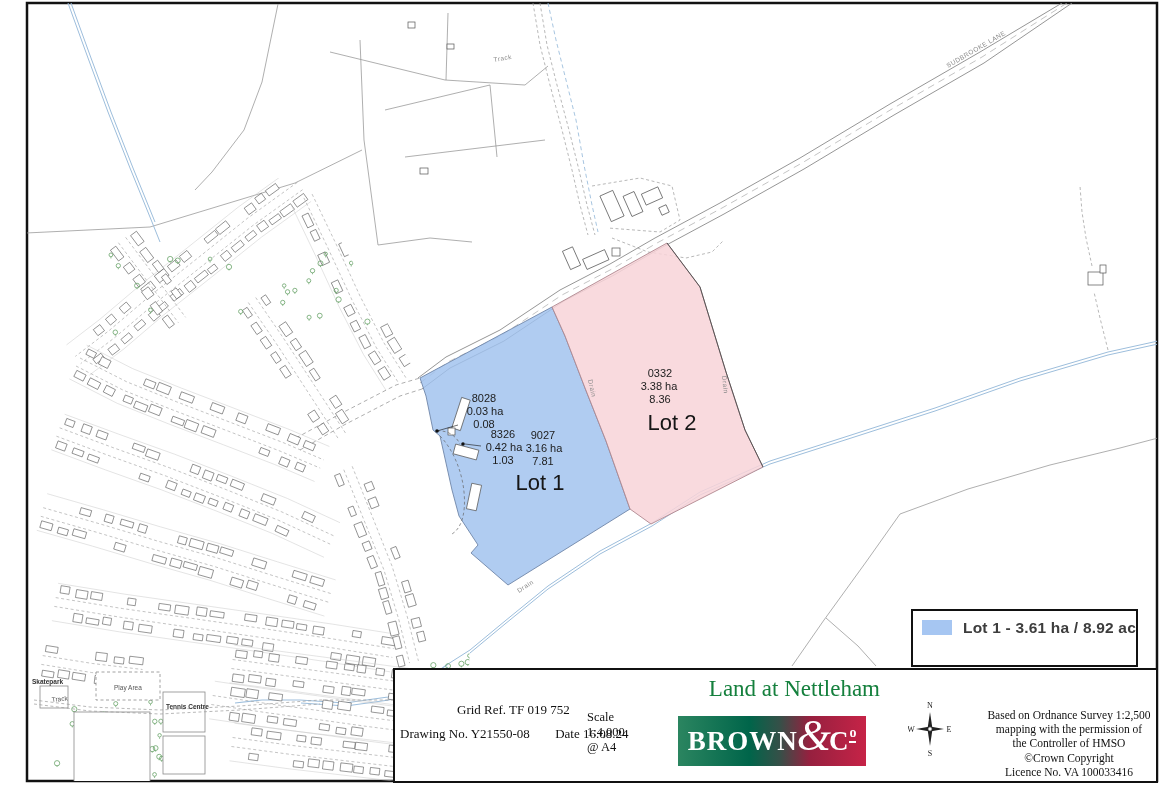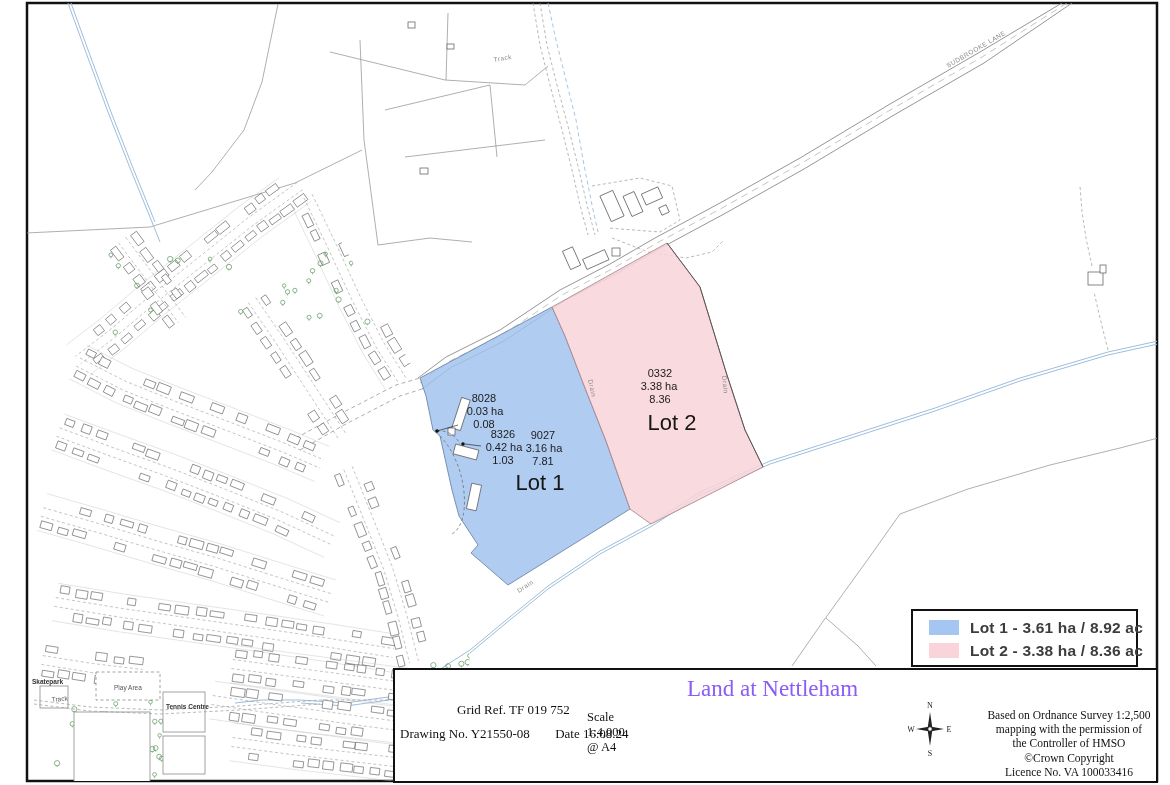--- a/index.html
+++ b/index.html
@@ -1,32 +1,32 @@
 <!DOCTYPE html>
 <html><head>
 <meta charset="utf-8">
 <style>
   html,body{margin:0;padding:0;background:#ffffff;}
   .stage{position:relative;width:1170px;height:785px;background:#ffffff;overflow:hidden;
          font-family:"Liberation Sans",sans-serif;}
   .stage svg.map{position:absolute;left:0;top:0;}
   
   .legend{position:absolute;left:911px;top:609px;width:227px;height:58px;background:#ffffff;
-          border:2px solid #111;box-sizing:border-box;padding:5px 0 0 16px;}
+          border:2px solid #111;box-sizing:border-box;padding:5px 0 0 9px;}
   .legend-row{display:flex;align-items:center;height:23px;}
   .legend-swatch{width:30px;height:15px;margin-right:11px;flex:0 0 auto;}
   .legend-label{font-size:15.5px;font-weight:bold;color:#3d3d3d;white-space:nowrap;letter-spacing:.2px;}
   
   .titleblock{position:absolute;left:393px;top:668px;width:765px;height:115px;background:#ffffff;
               border:2px solid #111;box-sizing:border-box;font-family:"Liberation Serif",serif;color:#111;}
   .tb-gridref{position:absolute;left:62px;top:32px;font-size:13px;}
   .tb-drawrow{position:absolute;left:5px;top:56px;font-size:13px;white-space:nowrap;}
   .tb-drawrow .tb-date{margin-left:22px;font-family:Liberation Serif, serif;}
   .tb-scale{position:absolute;left:192px;top:40px;width:76px;text-align:left;font-size:12.5px;line-height:15px;}
-  .tb-title{position:absolute;left:270px;top:6px;width:215px;text-align:center;font-size:23px;color:#8b5cf6;}
+  .tb-title{position:absolute;left:270px;top:6px;width:215px;text-align:right;font-size:23px;color:#15803d;}
   .tb-logo{position:absolute;left:283px;top:46px;width:188px;height:50px;
            background:linear-gradient(90deg,#2b8560 0%,#00654a 38%,#355048 54%,#96203f 70%,#c62347 100%);
            display:flex;align-items:center;justify-content:center;color:#fff;}
   .tb-logo .lg-brown{font-size:27px;font-weight:bold;letter-spacing:1px;}
   .tb-logo .lg-amp{font-size:44px;font-style:italic;margin:-10px -2px 0 -1px;line-height:1;}
   .tb-logo .lg-c{font-size:27px;font-weight:bold;}
   .tb-logo .lg-o{font-size:14px;font-weight:bold;border-bottom:2px solid #fff;align-self:center;
                  margin:-14px 0 0 1px;line-height:1.1;}
   .tb-compass{position:absolute;left:513px;top:30px;}
   .tb-attrib{position:absolute;left:549px;top:38px;width:250px;text-align:center;
@@ -622,38 +622,40 @@
       <text class="vlabel-b" x="166" y="709">Tennis Centre</text>
     </g>
   </g>
 </svg>
 
 <div class="legend">
   <div class="legend-row">
     <div class="legend-swatch" style="background: rgb(166, 198, 242);"></div>
     <div class="legend-label">Lot 1 - 3.61 ha / 8.92 ac</div>
   </div>
-  <div class="legend-row">
-    <div class="legend-swatch" style="background: rgb(249, 212, 218);"></div>
-    <div class="legend-label">Lot 2 - 3.38 ha / 8.36 ac</div>
-  </div>
 </div>
 
 <div class="titleblock">
   <div class="tb-gridref">Grid Ref. TF 019 752</div>
   <div class="tb-drawrow">
     <span>Drawing No. Y21550-08</span>
     <span class="tb-date">Date 16.08.24</span>
   </div>
   <div class="tb-scale">
     <div>Scale</div>
     <div>1:4,000</div>
     <div>@ A4</div>
   </div>
   <div class="tb-title">Land at Nettleham</div>
+  <div class="tb-logo">
+    <span class="lg-brown">BROWN</span>
+    <span class="lg-amp">&amp;</span>
+    <span class="lg-c">C</span>
+    <span class="lg-o">o</span>
+  </div>
   <svg class="tb-compass" width="44" height="58" viewBox="0 0 44 58">
     <polygon points="22,12 24.5,29 22,46 19.5,29" fill="#222"></polygon>
     <polygon points="8,29 22,26.5 36,29 22,31.5" fill="#222"></polygon>
     <circle cx="22" cy="29" r="2.2" fill="#fff" stroke="#222" stroke-width="0.8"></circle>
     <text class="compass-letter" x="22" y="8">N</text>
     <text class="compass-letter" x="41" y="32">E</text>
     <text class="compass-letter" x="22" y="56">S</text>
     <text class="compass-letter" x="3" y="32">W</text>
   </svg>
   <div class="tb-attrib">

